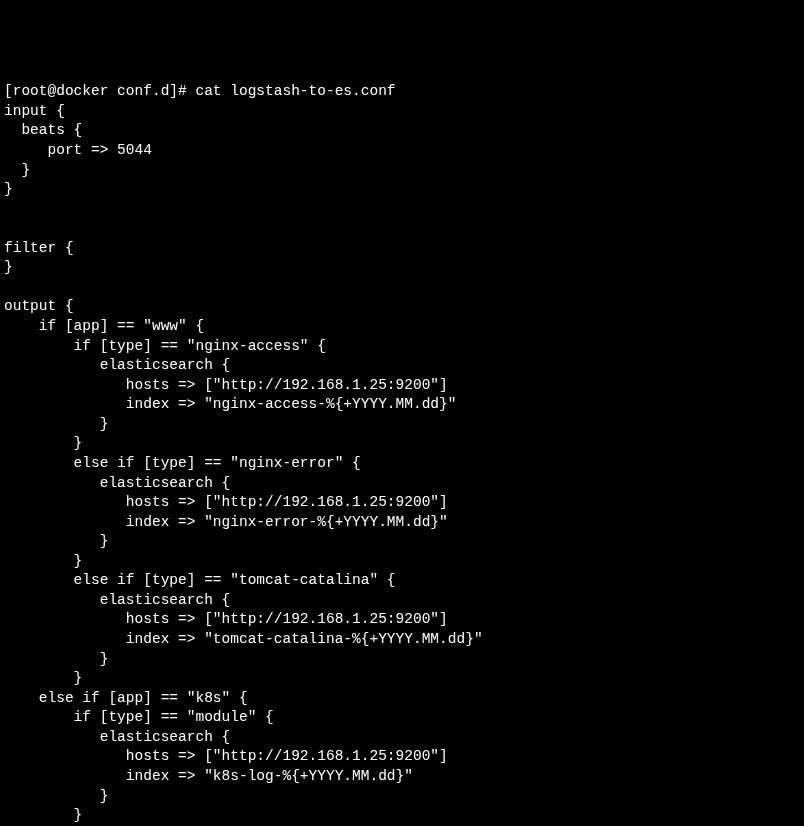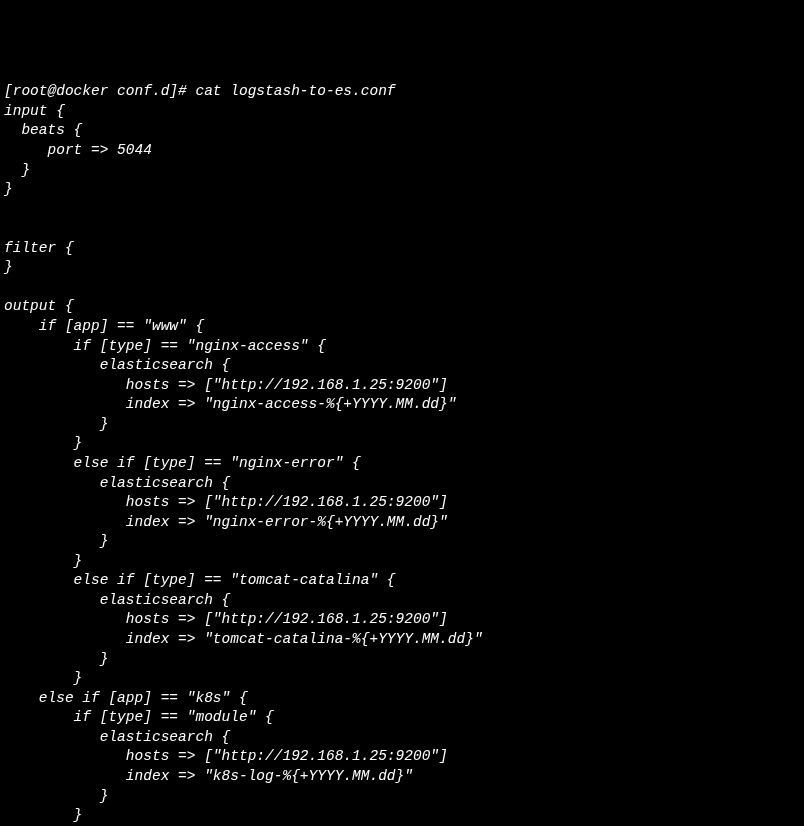--- a/index.html
+++ b/index.html
@@ -14,21 +14,20 @@
       font-size: 14.5px;
       line-height: 1.35;
       padding: 4px 4px;
       width: 804px;
       height: 826px;
       overflow: hidden;
       white-space: pre;
     }
     .terminal-line {
       display: block;
-      font-style: italic;
     }
   </style>
 </head>
 <body>
 
 
 
 <div><span class="terminal-line"><span>[root@docker conf.d]# </span><span>cat logstash-to-es.conf</span></span><div id="output-container"><span class="terminal-line">input {</span><span class="terminal-line">  beats {</span><span class="terminal-line">     port =&gt; 5044</span><span class="terminal-line">  }</span><span class="terminal-line">}</span><span class="terminal-line">&nbsp;</span><span class="terminal-line">&nbsp;</span><span class="terminal-line">filter {</span><span class="terminal-line">}</span><span class="terminal-line">&nbsp;</span><span class="terminal-line">output {</span><span class="terminal-line">    if [app] == "www" {</span><span class="terminal-line">        if [type] == "nginx-access" {</span><span class="terminal-line">           elasticsearch {</span><span class="terminal-line">              hosts =&gt; ["http://192.168.1.25:9200"]</span><span class="terminal-line">              index =&gt; "nginx-access-%{+YYYY.MM.dd}"</span><span class="terminal-line">           }</span><span class="terminal-line">        }</span><span class="terminal-line">        else if [type] == "nginx-error" {</span><span class="terminal-line">           elasticsearch {</span><span class="terminal-line">              hosts =&gt; ["http://192.168.1.25:9200"]</span><span class="terminal-line">              index =&gt; "nginx-error-%{+YYYY.MM.dd}"</span><span class="terminal-line">           }</span><span class="terminal-line">        }</span><span class="terminal-line">        else if [type] == "tomcat-catalina" {</span><span class="terminal-line">           elasticsearch {</span><span class="terminal-line">              hosts =&gt; ["http://192.168.1.25:9200"]</span><span class="terminal-line">              index =&gt; "tomcat-catalina-%{+YYYY.MM.dd}"</span><span class="terminal-line">           }</span><span class="terminal-line">        }</span><span class="terminal-line">    else if [app] == "k8s" {</span><span class="terminal-line">        if [type] == "module" {</span><span class="terminal-line">           elasticsearch {</span><span class="terminal-line">              hosts =&gt; ["http://192.168.1.25:9200"]</span><span class="terminal-line">              index =&gt; "k8s-log-%{+YYYY.MM.dd}"</span><span class="terminal-line">           }</span><span class="terminal-line">        }</span><span class="terminal-line">    }</span></div></div>
 
 

